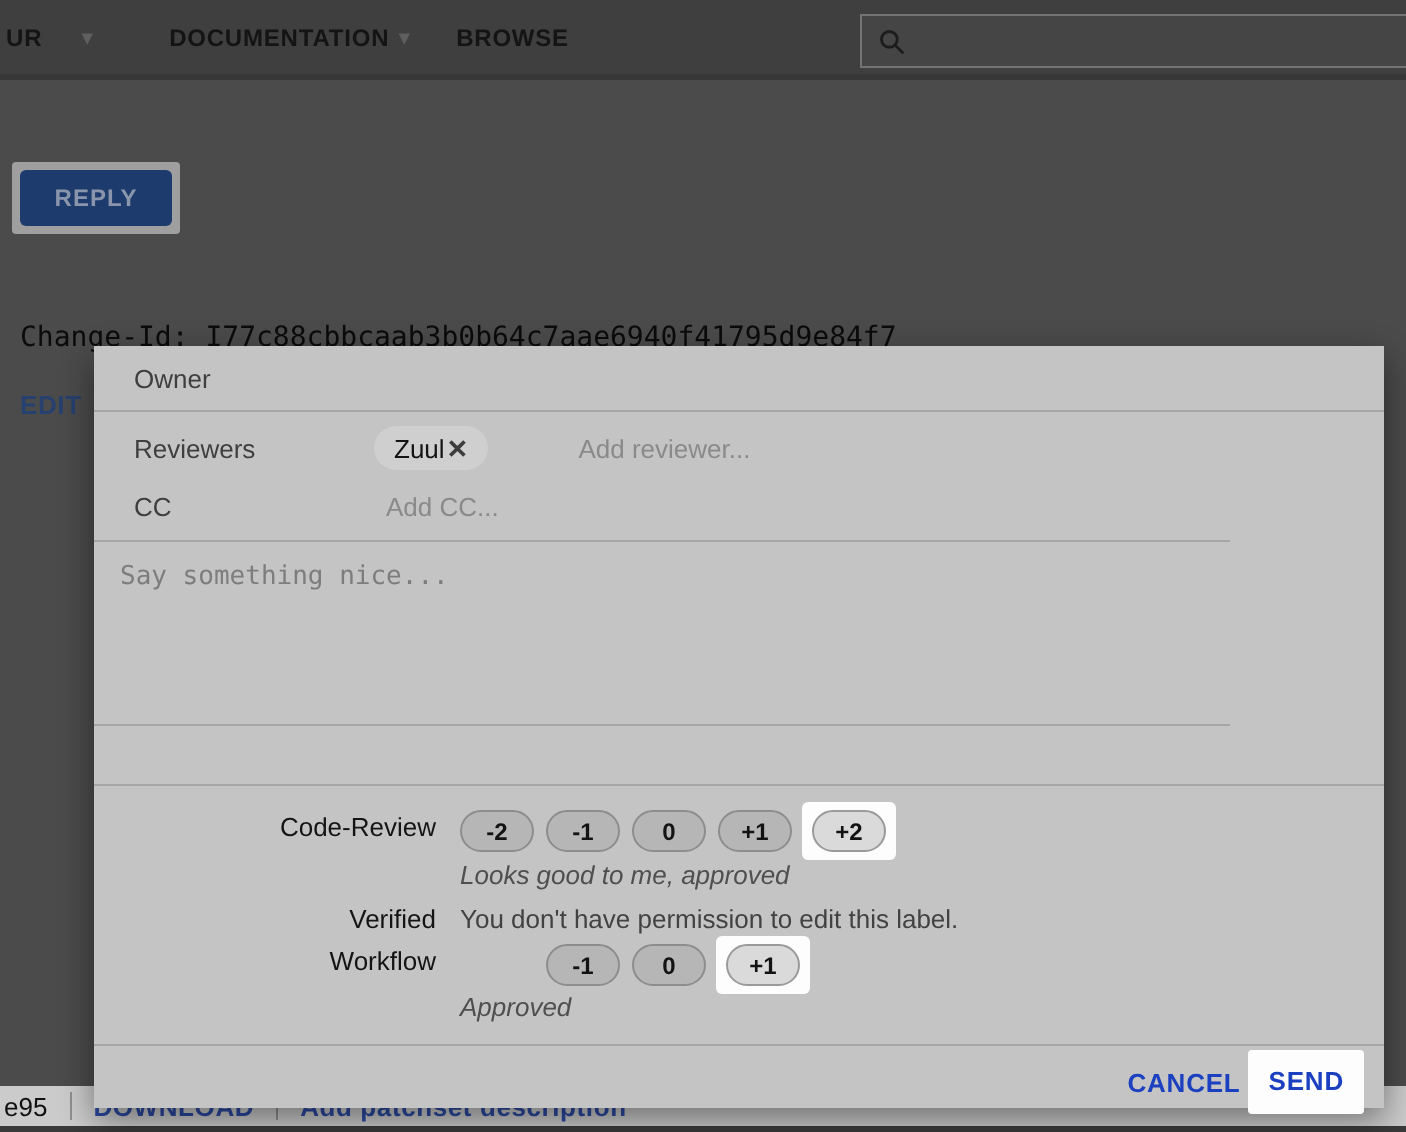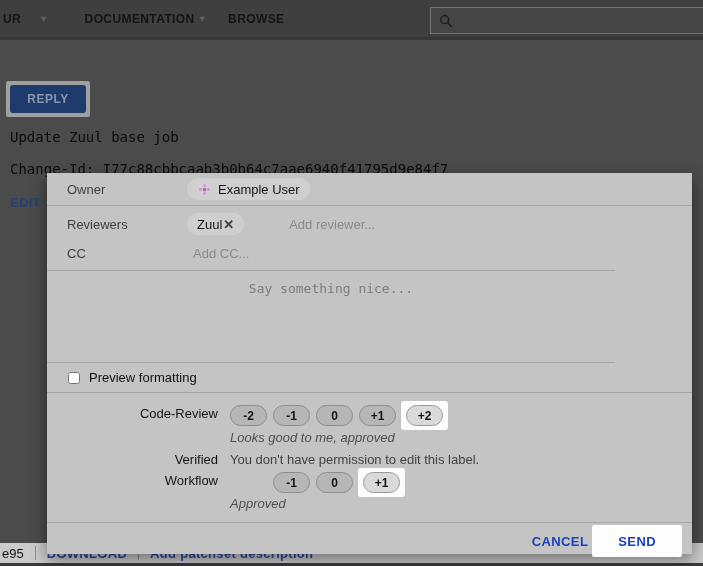--- a/index.html
+++ b/index.html
@@ -49,21 +49,21 @@
   .people-label { width:83px; color:#3f3f3f; font-size:13px; }
   .chip { display:inline-flex; align-items:center; background:#d0d0d0; border-radius:11px; height:22px;
           padding:0 10px; font-size:13px; color:#141414; cursor:pointer; }
   .chip .avatar { width:15px; height:15px; margin-right:6px; }
   .chip .x { margin-left:1px; color:#3c3c3c; font-weight:700; font-size:13px; cursor:pointer; }
   .ghost-input { border:none; background:transparent; outline:none; font-family:"Liberation Sans",sans-serif;
                  font-size:13px; color:#141414; margin-left:8px; width:180px; }
   .ghost-input::placeholder { color:#8a8a8a; }
   .msg-area { position:absolute; left:0; top:97px; width:568px; height:93px; border:none; outline:none;
               border-top:1px solid #a6a6a6; border-bottom:1px solid #a6a6a6; background:transparent;
-              resize:none; padding:10px 13px; font-family:"DejaVu Sans Mono", monospace; font-size:13px; color:#222;text-align:center; }
+              resize:none; padding:10px 13px; font-family:"DejaVu Sans Mono", monospace; font-size:13px; color:#222; }
   .msg-area::placeholder { color:#7d7d7d; }
   .preview-row { position:absolute; left:21px; top:197px; display:flex; align-items:center; }
   .preview-row input { width:12px; height:12px; margin:0 9px 0 0; accent-color:#555; }
   .preview-row label { font-size:13px; color:#111; }
 
   .scores { position:absolute; left:0; top:219px; width:645px; }
   .score-name { position:absolute; width:171px; text-align:right; font-size:13px; color:#141414; font-weight:500; }
   .pills { position:absolute; left:183px; display:flex; align-items:center; }
   .pill { width:37px; height:21px; border-radius:11px; background:#b6b6b6; border:1px solid #8d8d8d;
           color:#131313; font-size:12px; font-weight:700; margin-right:6px; cursor:pointer;
@@ -71,21 +71,21 @@
   .hl-box { background:#fdfdfd; border-radius:3px; padding:4px 5px; margin-left:-1px; display:inline-flex; }
   .hl-box .pill { margin-right:0; background:#dadada; border-color:#9a9a9a; }
   .hint { position:absolute; left:183px; font-style:italic; font-size:13px; color:#4f4f4f; }
   .perm-msg { position:absolute; left:183px; font-size:13px; color:#424242; }
 
   .footer-hr { top:349px; }
   .footer { position:absolute; right:10px; top:352px; display:flex; align-items:center; }
   .txt-btn { color:#1c41c0; font-size:13px; font-weight:700; letter-spacing:.4px; background:none;
              border:none; cursor:pointer; font-family:"Liberation Sans",sans-serif; }
   .cancel { margin-right:4px; }
-  .send-box { background:#fdfdfd; border-radius:2px; padding:7px 26px; }
+  .send-box { background:#fdfdfd; border-radius:2px; padding:7px 10px; }
 </style>
 </head>
 <body>
 
 <div id="screen">
 
   <div class="topbar">
     <span class="menu-item mi-ur">
       <span>UR</span>
       <span class="caret">▾</span>
@@ -103,72 +103,56 @@
         <line x1="10" y1="10" x2="14.5" y2="14.5" stroke="#1c1c1c" stroke-width="1.6"></line>
       </svg>
       <input type="text" placeholder="" style="">
     </div>
   </div>
 
   <div class="content">
     <div class="reply-frame">
       <button class="reply-btn">REPLY</button>
     </div>
-    <div class="mono commit-1">Update Zuul base job</div>
     <div class="mono commit-2">Change-Id: I77c88cbbcaab3b0b64c7aae6940f41795d9e84f7</div>
     <span class="edit-link">EDIT</span>
   </div>
 
   <div class="bottombar">
     <span class="sha-frag">e95</span>
     <span class="bb-sep"></span>
     <span class="bb-link">DOWNLOAD</span>
     <span class="bb-sep"></span>
     <span class="bb-link">Add patchset description</span>
   </div>
   <div class="bottom-edge"></div>
 
   <div class="dialog">
 
     <div class="people-row" style="top:0; height:32px;">
       <span class="people-label">Owner</span>
-      <span class="chip" style="background:#cfcfcf;">
-        <svg class="avatar" viewBox="0 0 16 16">
-          <circle cx="8" cy="8" r="7.5" fill="#d9cade"></circle>
-          <circle cx="8" cy="8" r="2" fill="#a86fa0"></circle>
-          <circle cx="8" cy="3.8" r="1.5" fill="#c49ac2"></circle>
-          <circle cx="8" cy="12.2" r="1.5" fill="#c49ac2"></circle>
-          <circle cx="3.8" cy="8" r="1.5" fill="#c49ac2"></circle>
-          <circle cx="12.2" cy="8" r="1.5" fill="#c49ac2"></circle>
-        </svg>
-        <span>Example User</span>
-      </span>
     </div>
     <div class="hr" style="top:32px;"></div>
 
     <div class="people-row" style="top:36px; height:30px;">
       <span class="people-label">Reviewers</span>
       <span class="chip" style="background:#cfcfcf;">
         <span>Zuul</span>
         <span class="x">✕</span>
       </span>
       <input class="ghost-input" type="text" placeholder="Add reviewer..." style="">
     </div>
 
     <div class="people-row" style="top:66px; height:28px;">
       <span class="people-label">CC</span>
       <input class="ghost-input" style="margin-left: 6px;" type="text" placeholder="Add CC...">
     </div>
 
     <textarea class="msg-area" placeholder="Say something nice..." style=""></textarea>
 
-    <div class="preview-row">
-      <input type="checkbox" style="">
-      <label>Preview formatting</label>
-    </div>
     <div class="hr" style="top:219px;"></div>
 
     <div class="scores">
 
       <span class="score-name" style="top:14px;">Code-Review</span>
       <div class="pills" style="top:9px;">
         <button class="pill">-2</button>
         <button class="pill">-1</button>
         <button class="pill">0</button>
         <button class="pill">+1</button>

